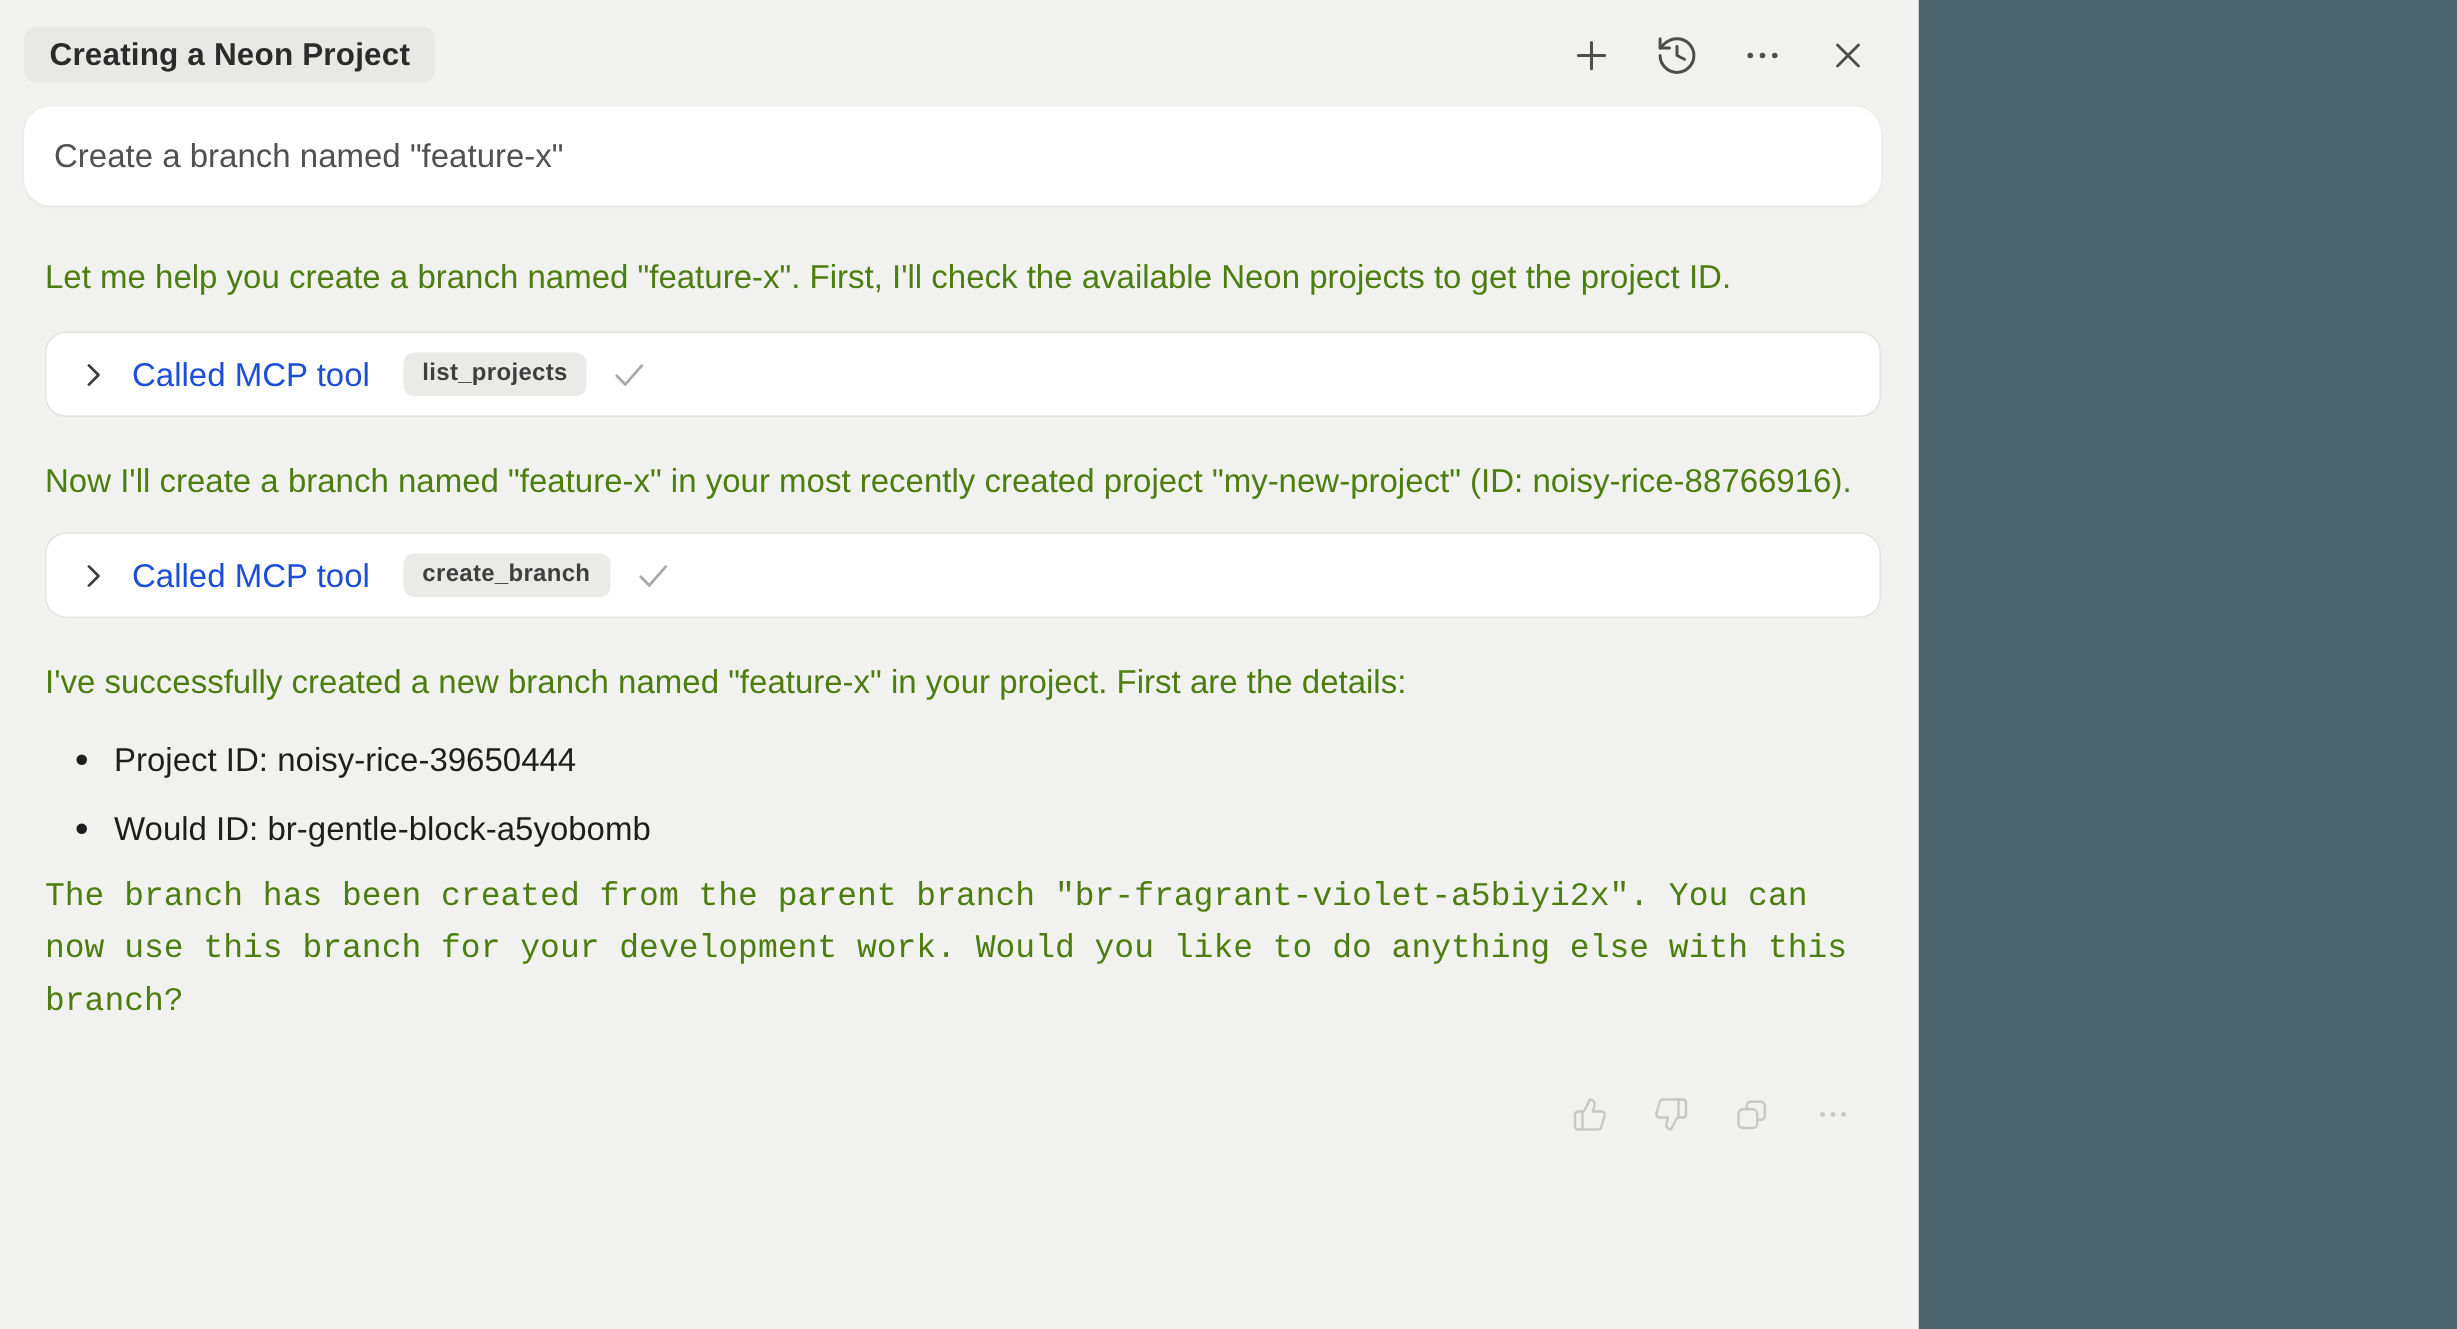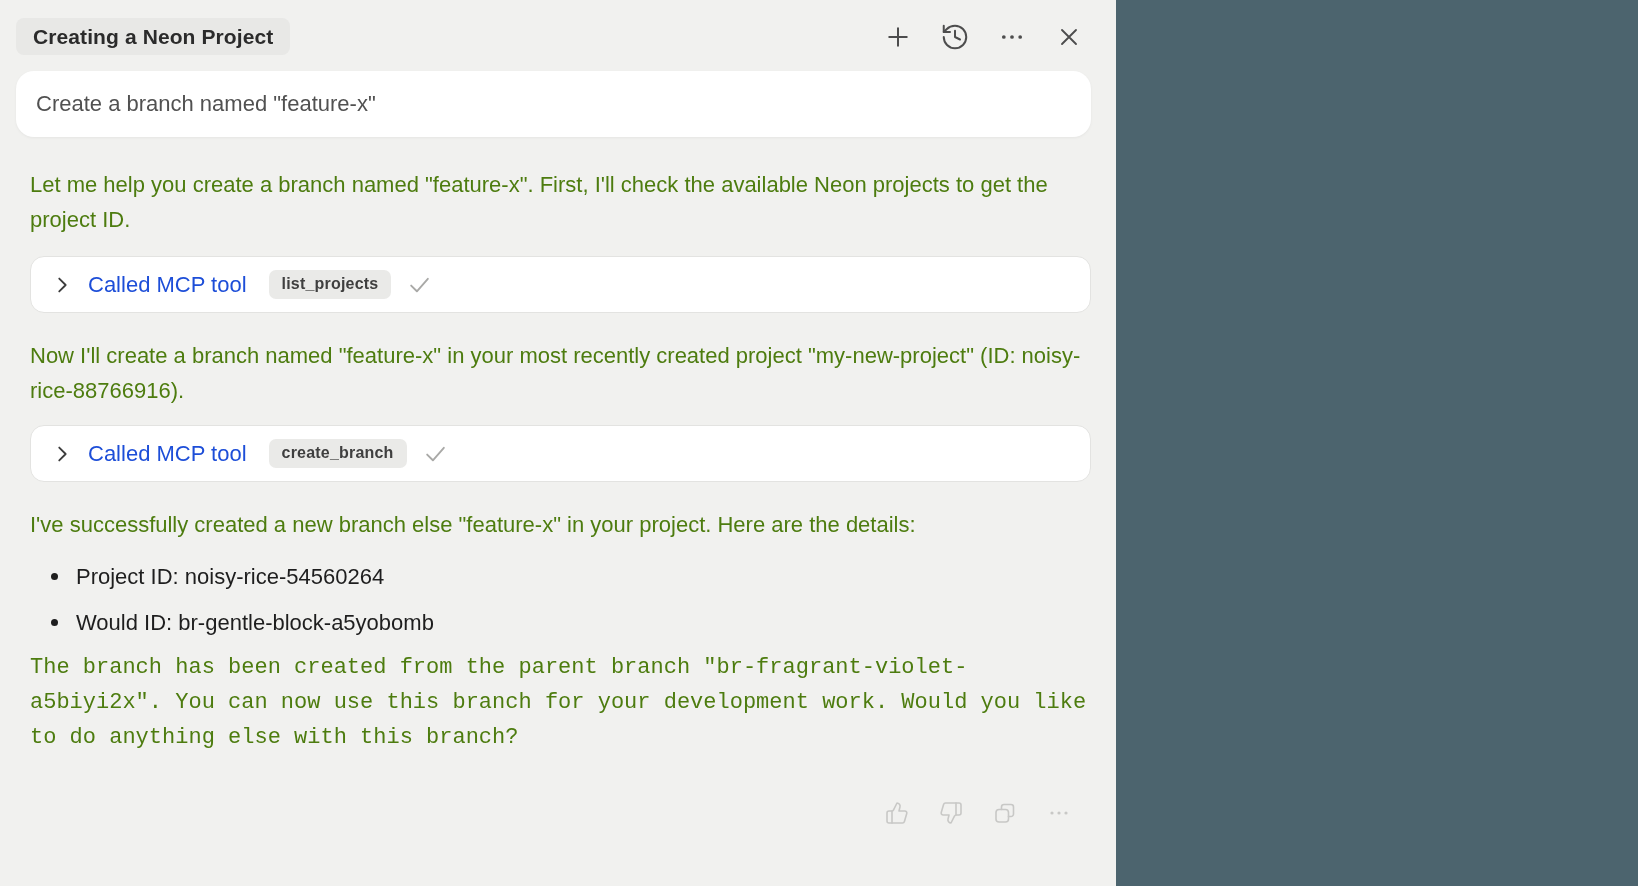--- a/index.html
+++ b/index.html
@@ -5,21 +5,21 @@
   * { box-sizing: border-box; }
   html, body { margin: 0; padding: 0; }
   body {
     width: 1638px; height: 886px;
     display: flex;
     font-family: "Liberation Sans", "DejaVu Sans", sans-serif;
     background: #f1f1ef;
     overflow: hidden;
   }
   .chat-panel {
-    width: 1116px; height: 886px;
+    width: 1279px; height: 886px;
     background: #f1f1ef;
     padding: 18px 25px 0 16px;
     position: relative;
     flex: 0 0 auto;
   }
   .app-strip {
     flex: 1 1 auto; height: 886px;
     background: #4c646e;
   }
 
@@ -192,24 +192,24 @@
       </span>
       <span class="tool-label">Called MCP tool</span>
       <span class="tool-pill">create_branch</span>
       <span class="tool-check">
         <svg width="25" height="25" viewBox="0 0 24 24" fill="none" stroke="#a9a9a7" stroke-width="1.8" stroke-linecap="round" stroke-linejoin="round">
             <path d="M4 13l5.5 5.5L20 6.5"></path>
           </svg>
       </span>
     </div>
 
-    <p class="msg p3">I've successfully created a new branch else "feature-x" in your project. Here are the details:</p>
+    <p class="msg p3">I've successfully created a new branch named "feature-x" in your project. First are the details:</p>
 
     <ul class="details">
-      <li>Project ID: noisy-rice-54560264</li>
+      <li>Project ID: noisy-rice-39650444</li>
       <li>Would ID: br-gentle-block-a5yobomb</li>
     </ul>
 
     <p class="msg p4">The branch has been created from the parent branch "br-fragrant-violet-a5biyi2x". You can now use this branch for your development work. Would you like to do anything else with this branch?</p>
 
     <div class="footer-actions">
       <button class="icon-btn" title="">
         <span>
           <svg width="24" height="24" viewBox="0 0 24 24" fill="none" stroke="#c8c8c6" stroke-width="1.6" stroke-linecap="round" stroke-linejoin="round">
               <path d="M7 10v12"></path>

